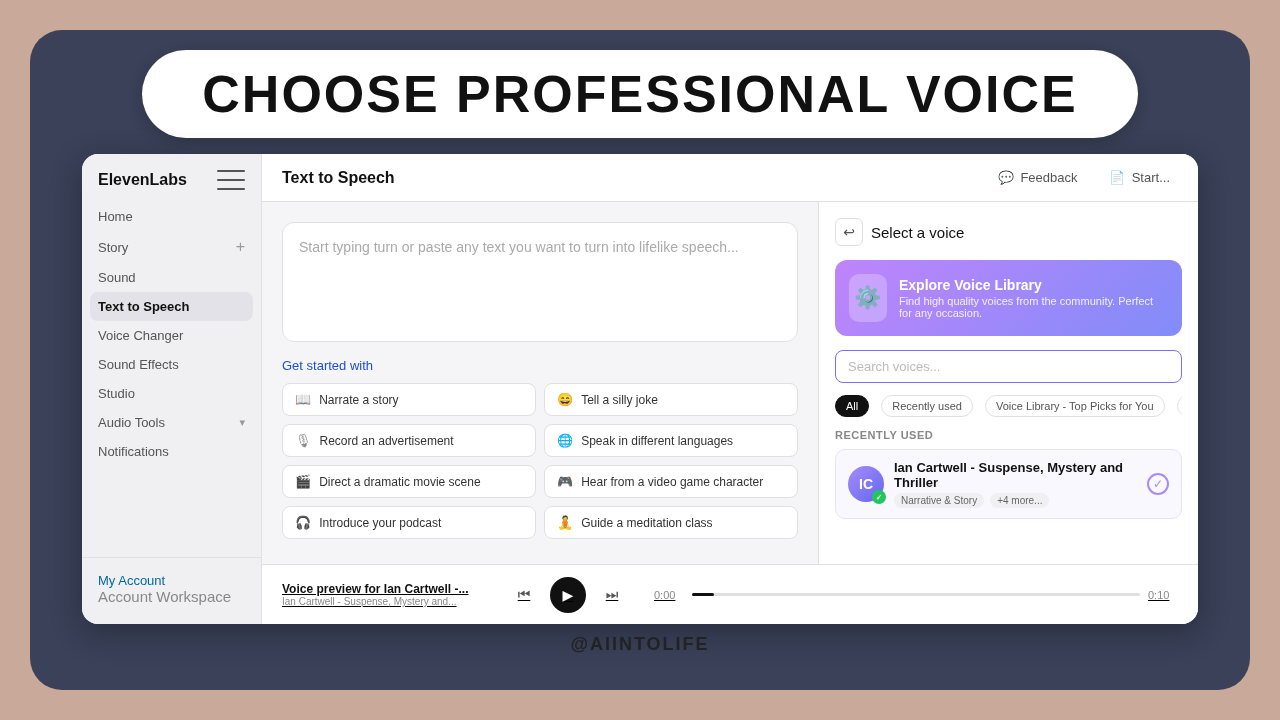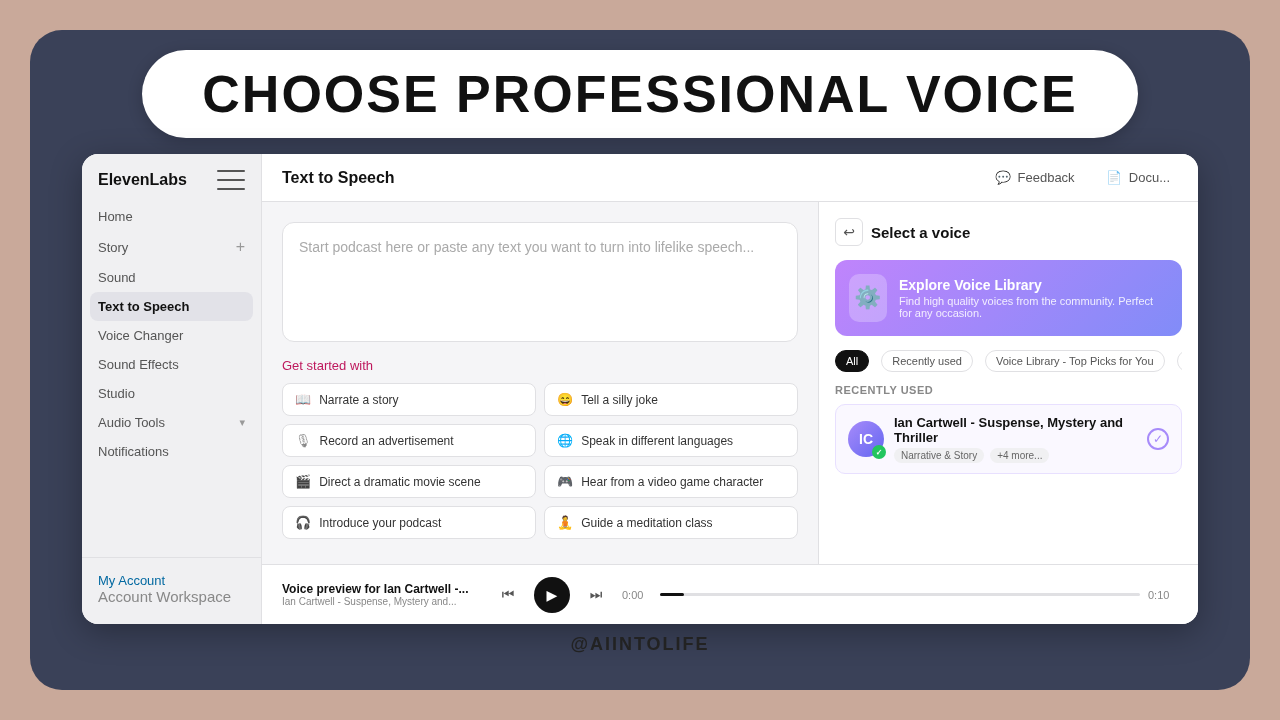--- a/index.html
+++ b/index.html
@@ -198,21 +198,21 @@
       min-height: 80px;
       max-height: 120px;
     }
 
     .get-started {
       margin-top: 16px;
     }
 
     .get-started-label {
       font-size: 13px;
-      color: #be185d;
+      color: #1d4ed8;
       margin-bottom: 10px;
     }
 
     .prompt-grid {
       display: grid;
       grid-template-columns: 1fr 1fr;
       gap: 8px;
     }
 
     .prompt-btn {
@@ -256,21 +256,21 @@
       display: flex;
       align-items: center;
       justify-content: center;
       cursor: pointer;
       font-size: 14px;
       color: #555;
     }
 
     .voice-panel-title {
       font-size: 15px;
-      font-weight: 700;
+      font-weight: 400;
       color: #111;
     }
 
     .voice-library-card {
       background: linear-gradient(135deg, #c084fc, #818cf8);
       border-radius: 12px;
       padding: 14px;
       display: flex;
       align-items: center;
       gap: 12px;
@@ -417,21 +417,22 @@
     }
 
     
     .player-bar {
       height: 60px;
       background: white;
       border-top: 1px solid #e0e0e3;
       display: flex;
       align-items: center;
       padding: 0 20px;
-      gap: 12px;
+      gap: 28px;
+      text-decoration: underline;
     }
 
     .player-info {
       flex: 0 0 200px;
     }
     .player-title {
       font-size: 12px;
       font-weight: 600;
       color: #111;
     }
@@ -571,30 +572,30 @@
 
       <div class="main-header">
         <span class="main-header-title">Text to Speech</span>
         <div class="header-actions">
           <div class="header-btn">
             <span>💬</span>
             <span>Feedback</span>
           </div>
           <div class="header-btn">
             <span>📄</span>
-            <span>Docu...</span>
+            <span>Start...</span>
           </div>
         </div>
       </div>
 
       <div class="main-body">
 
         <div class="text-panel">
           <div class="text-area-box">
-            <span>Start podcast here or paste any text you want to turn into lifelike speech...</span>
+            <span>Start typing turn or paste any text you want to turn into lifelike speech...</span>
           </div>
 
           <div class="get-started">
             <div class="get-started-label">Get started with</div>
             <div class="prompt-grid">
               <button class="prompt-btn">
                 <span class="prompt-icon">📖</span>
                 <span>Narrate a story</span>
               </button>
               <button class="prompt-btn">
@@ -636,20 +637,21 @@
           </div>
 
           <div class="voice-library-card">
             <div class="voice-library-icon">⚙️</div>
             <div class="voice-library-text">
               <h3>Explore Voice Library</h3>
               <p>Find high quality voices from the community. Perfect for any occasion.</p>
             </div>
           </div>
 
+          <input class="search-box" type="text" placeholder="Search voices..." style="">
 
           <div class="voice-tabs">
             <div class="voice-tab active">All</div>
             <div class="voice-tab">Recently used</div>
             <div class="voice-tab">Voice Library - Top Picks for You</div>
             <div class="voice-tab">Professional</div>
           </div>
 
           <div class="recently-used-label">Recently used</div>
 

